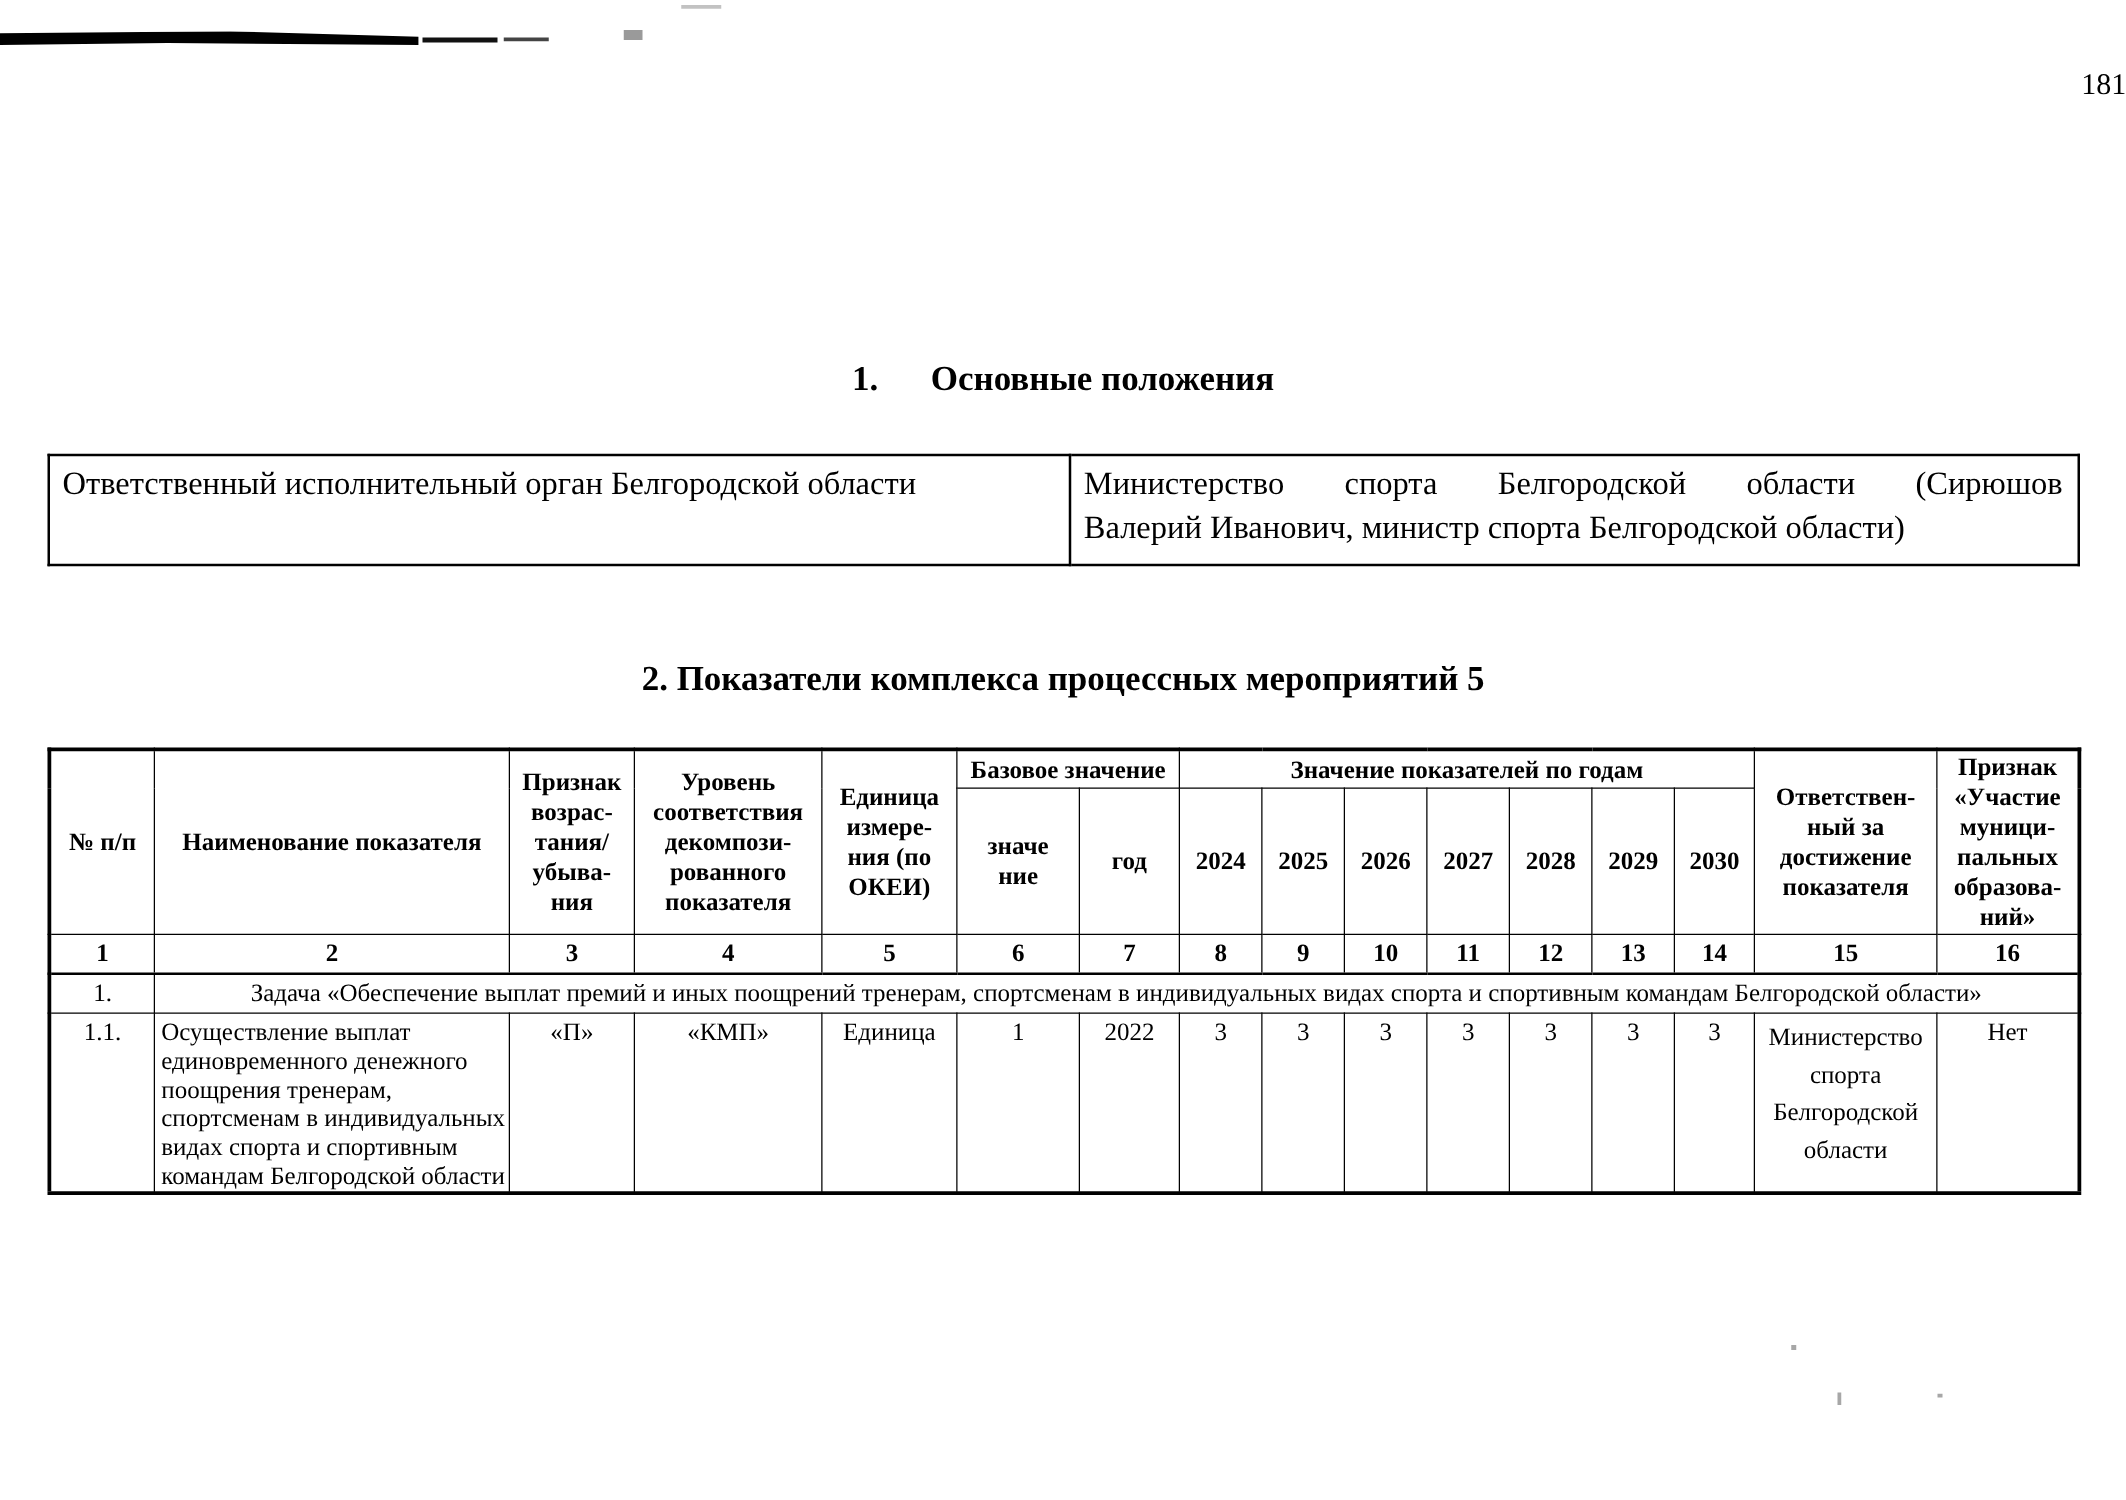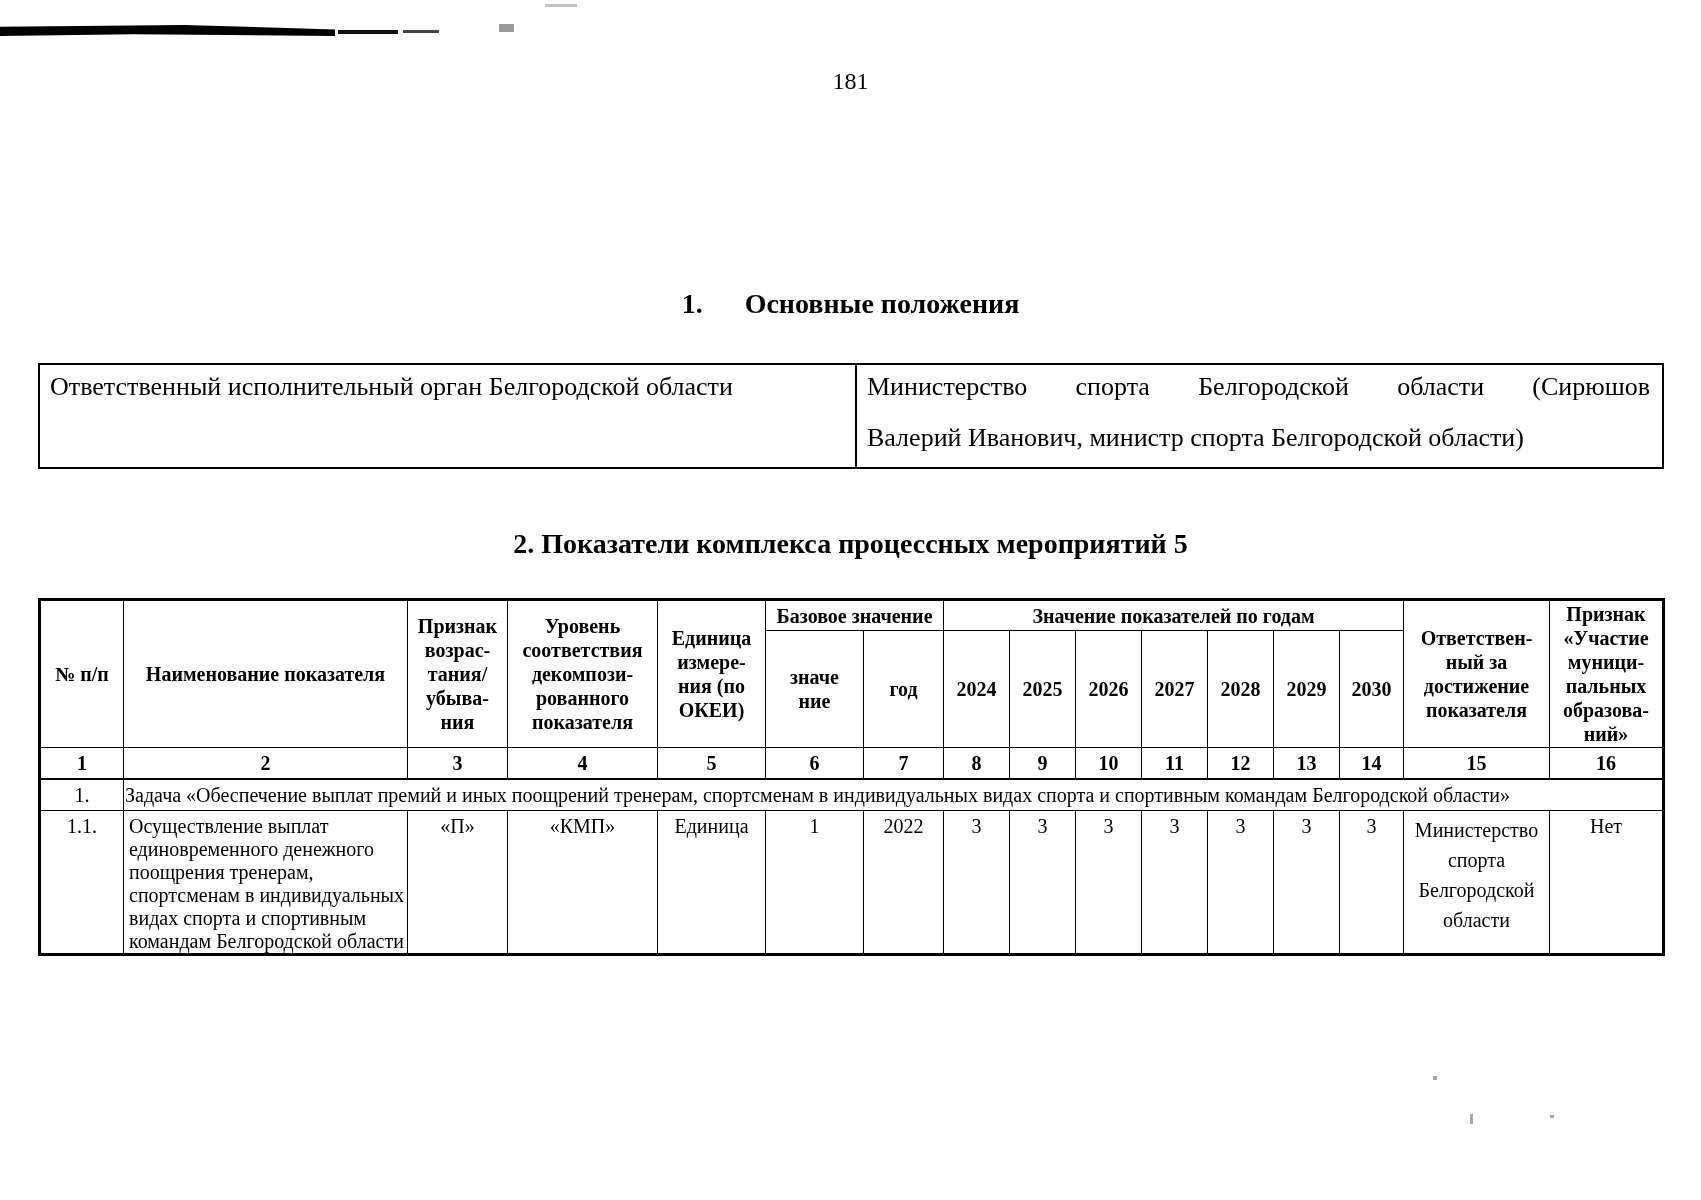--- a/index.html
+++ b/index.html
@@ -15,47 +15,47 @@
     clip-path:polygon(0 15%,55% 0,100% 40%,100% 100%,40% 85%,0 100%); }
   .streak-dash1 { left:338px; top:30px; width:60px; height:4px; background:#111; }
   .streak-dash2 { left:403px; top:30px; width:36px; height:3px; background:#444; }
   .streak-chunk { left:499px; top:24px; width:15px; height:8px; background:#9a9a9a; }
   .streak-faint { left:545px; top:4px; width:32px; height:3px; background:#c2c2c2; }
   .speck { background:#8a8a8a; opacity:.75; }
   .speck1 { left:1433px; top:1076px; width:4px; height:4px; }
   .speck2 { left:1470px; top:1114px; width:3px; height:10px; }
   .speck3 { left:1550px; top:1115px; width:4px; height:3px; }
 
-  #page-number { top:68px; left:0; width:100%; text-align:center; font-size:24px; }
+  #page-number { top:55px; left:0; width:100%; text-align:right; font-size:24px; }
 
   #doc-title { top:140px; left:0; width:100%; text-align:center;
     font-weight:bold; font-size:28px; line-height:48px; }
 
   .section-heading { left:0; width:100%; text-align:center; font-weight:bold;
     font-size:28px; white-space:pre; }
   #heading-1 { top:288px;font-family:Liberation Serif, serif; }
   #heading-2 { top:528px; }
 
   
   #table-basics { left:38px; top:363px; width:1624px;
     border-collapse:collapse; table-layout:fixed; font-size:26px; }
   #table-basics td { border:2px solid #000; vertical-align:top;
     padding:4px 12px 12px 10px; line-height:35px; }
   .jline { width:100%; text-align:justify; text-align-last:justify; }
-  .jline:last-child { text-align-last:left;margin-top:16px; }
+  .jline:last-child { text-align-last:left; }
 
   
   #table-indicators { left:38px; top:598px; width:1624px;
     border-collapse:collapse; table-layout:fixed; font-size:20px; border:3px solid #000; }
   #table-indicators th, #table-indicators td { border:1px solid #000; }
   #table-indicators thead th { font-weight:bold; text-align:center; vertical-align:middle;
     white-space:pre-line; line-height:24px; padding:1px 2px; }
   .row-colnums td { font-weight:bold; text-align:center; vertical-align:middle;
     height:28px; border-bottom:2px solid #000 !important; }
-  .row-task td { height:28px; text-align:left; vertical-align:middle; }
+  .row-task td { height:28px; text-align:center; vertical-align:middle; }
   .row-task .task-num { text-align:center; }
   .row-data td { vertical-align:top; text-align:center; padding-top:4px; }
   .row-data { height:140px; }
   .cell-name { text-align:left !important; white-space:pre-line; line-height:23px;
     padding:4px 2px 0 5px !important; font-size:20px; }
   .cell-resp { white-space:pre-line; line-height:30px; }
   #table-indicators tbody { border-bottom:3px solid #000; }
 </style>
 </head>
 <body>

